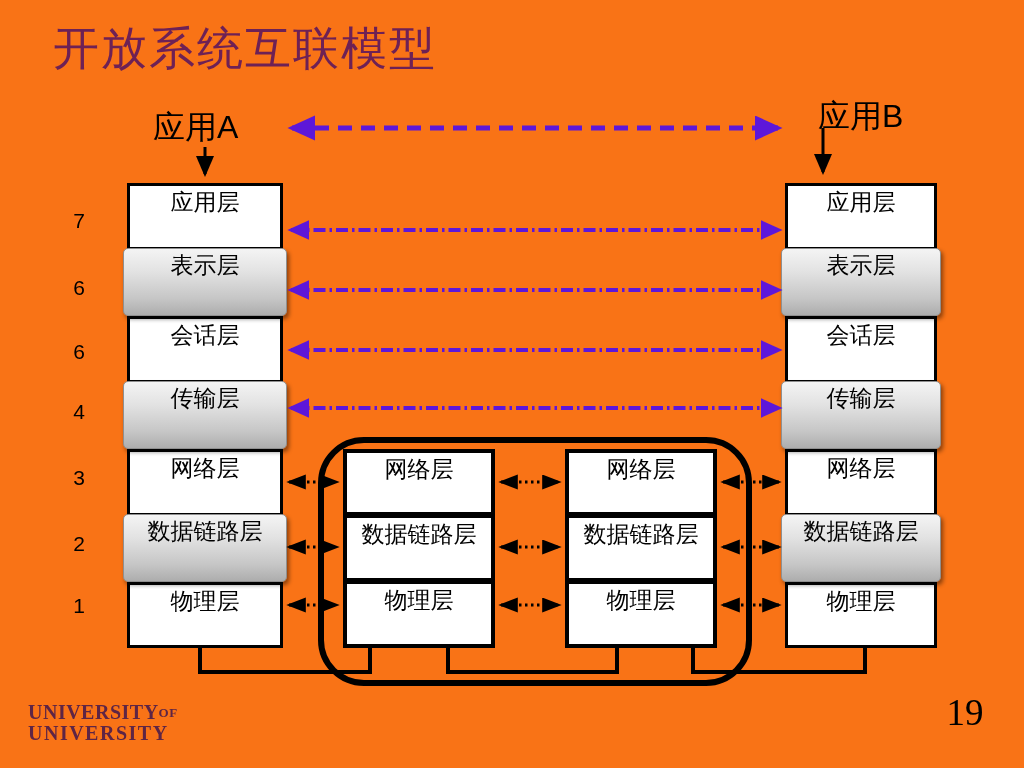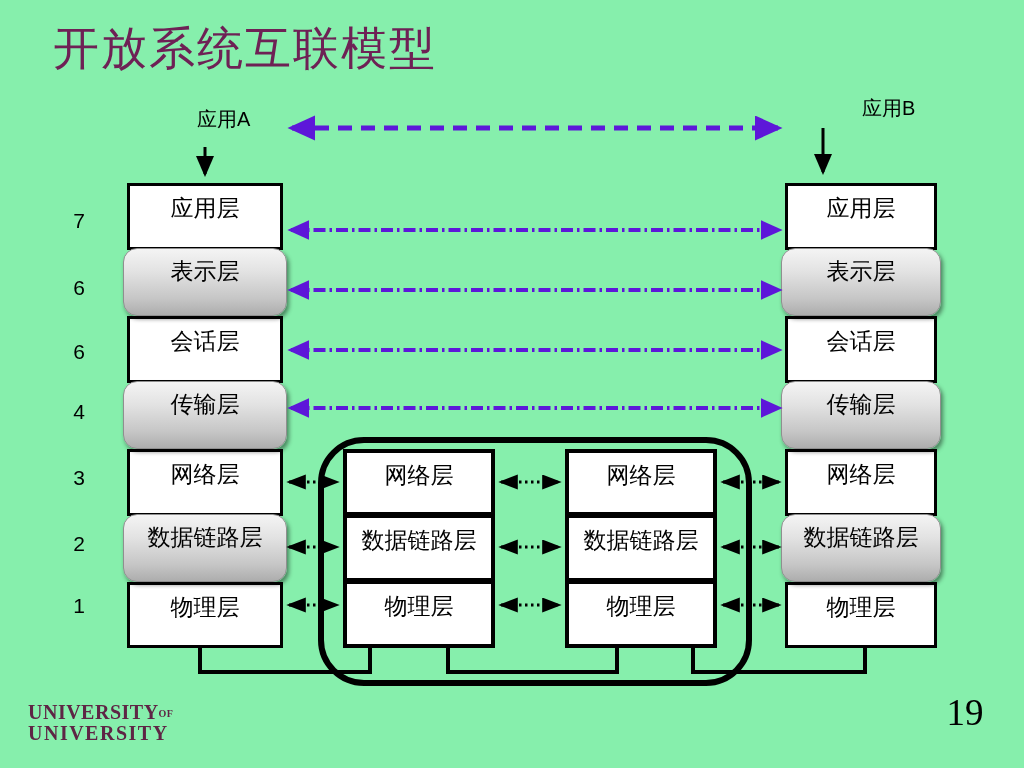--- a/index.html
+++ b/index.html
@@ -1,46 +1,46 @@
 <!DOCTYPE html>
 <html><head>
 <meta charset="utf-8">
 <style>
   html,body{margin:0;padding:0;background:#fff;}
-  .slide{position:relative;width:1024px;height:768px;background:#86efac;overflow:hidden;
+  .slide{position:relative;width:1024px;height:768px;background:#f97316;overflow:hidden;
          font-family:"Liberation Sans",sans-serif;}
 
   .title{position:absolute;left:53px;top:18px;font-family:"Liberation Serif",serif;
          font-size:46px;font-weight:400;color:#6E2155;letter-spacing:2px;}
 
-  .endpoint{position:absolute;font-size:20px;color:#000;white-space:nowrap;margin-left:44px;}
+  .endpoint{position:absolute;font-size:32px;color:#000;white-space:nowrap;}
   .endpoint-a{left:153px;top:106px;}
   .endpoint-b{left:818px;top:95px;}
 
   .num{position:absolute;left:62px;width:34px;text-align:center;font-size:21px;color:#000;}
 
   .box{position:absolute;box-sizing:border-box;background:#fff;border:3px solid #000;
        text-align:center;font-family:"Liberation Serif",serif;font-size:23px;color:#000;
-       padding-top:7px;z-index:1;}
+       padding-top:1px;z-index:1;}
   .relay{border-width:4px;z-index:1;}
-  .gray{border:1px solid #8f8f8f;border-radius:14px;
+  .gray{border:1px solid #8f8f8f;border-radius:5px;
         background:linear-gradient(180deg,#f4f4f4 0%,#e2e2e2 35%,#c6c6c6 75%,#adadad 100%);
         box-shadow:2px 3px 4px rgba(0,0,0,0.45);z-index:2;}
 
   .cloud{position:absolute;left:318px;top:437px;width:434px;height:249px;box-sizing:border-box;
          border:6px solid #000;border-radius:46px;background:transparent;z-index:0;}
   .cloud-label{position:absolute;left:450px;top:411px;width:170px;text-align:center;
          font-size:18px;font-weight:bold;color:#8C1A4B;z-index:3;}
 
   svg.arrows{position:absolute;left:0;top:0;z-index:4;pointer-events:none;}
 
   .logo{position:absolute;left:28px;top:702px;color:#5E2545;font-family:"Liberation Serif",serif;
         font-weight:bold;line-height:1.05;}
   .logo .l1{font-size:20px;letter-spacing:0.5px;}
-  .logo .of{font-size:10px;vertical-align:2px;margin-top:35px;}
+  .logo .of{font-size:13px;vertical-align:2px;margin-top:35px;}
   .logo .l2{font-size:20px;letter-spacing:1.5px;}
 
   .pagenum{position:absolute;left:930px;top:691px;width:70px;text-align:center;
            font-family:"Liberation Serif",serif;font-size:37px;color:#000;}
 </style>
 </head>
 <body>
 
 <div class="slide">
 

